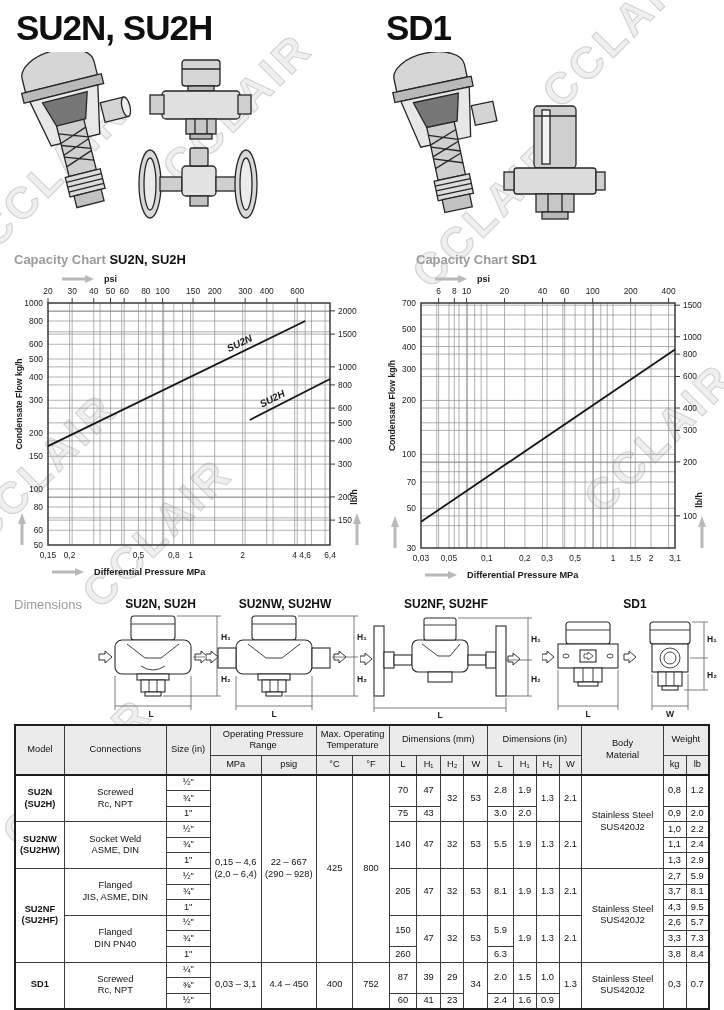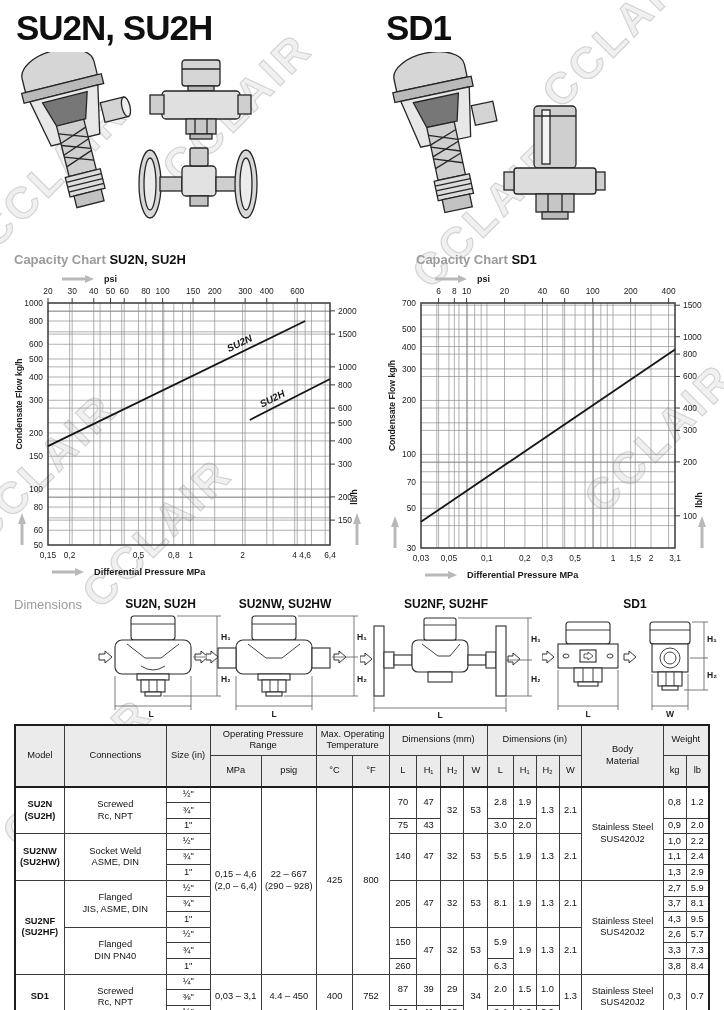--- a/index.html
+++ b/index.html
@@ -26,21 +26,21 @@
   .pimg{position:absolute;}
   .pimg *{stroke:#262626;stroke-width:1.3;}
   #spec-table{position:absolute;left:14px;top:724px;width:696px;border-collapse:collapse;
               table-layout:fixed;font-size:9.3px;color:#111;background:#fff;border:2px solid #1d1d1d;}
   #spec-table th,#spec-table td{border:1px solid #3c3c3c;text-align:center;vertical-align:middle;
               padding:0;line-height:1.25;overflow:hidden;}
   #spec-table thead th{background:#ebebeb;font-weight:normal;}
   #spec-table thead{border-bottom:2px solid #1d1d1d;}
   #spec-table thead .dash{border-bottom:1px dashed #8a8a8a;}
   #spec-table tr.hr1{height:30px;}
-  #spec-table tr.hr2{height:32px;}
+  #spec-table tr.hr2{height:20px;}
   #spec-table tbody tr{height:15.6px;}
   #spec-table td.bold{font-weight:bold;}
 </style>
 </head>
 <body>
 
 <div class="page">
 
   <span class="wm" style="left:-15px;top:215px">CCLAIR</span>
   <span class="wm" style="left:170px;top:150px">CCLAIR</span>

